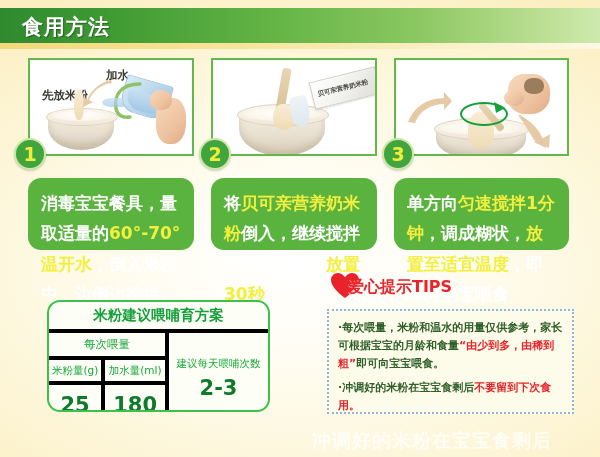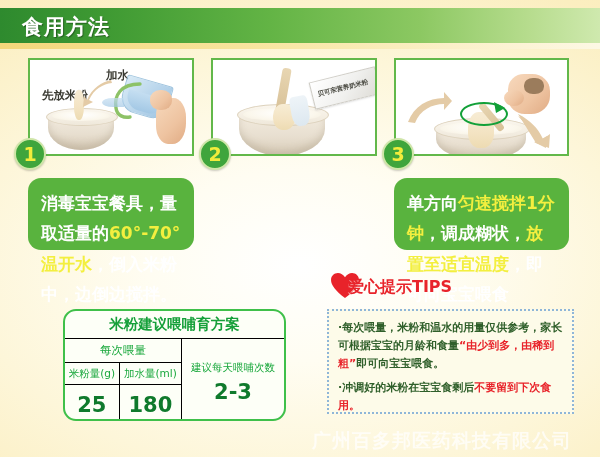--- a/index.html
+++ b/index.html
@@ -119,29 +119,29 @@
     color:#ffffff;font-size:17px;line-height:1.78;
     padding:10px 13px 8px 13px;font-weight:bold;
   }
   .g1{left:28px;top:178px;width:166px;height:72px;}
   .g2{left:211px;top:178px;width:166px;height:72px;}
   .g3{left:394px;top:178px;width:175px;height:72px;}
   .hl{color:#f3ef3f;}
 
   
   .tbl-wrap{
-    position:absolute;left:47px;top:309px;width:223px;height:112px;
+    position:absolute;left:47px;top:300px;width:223px;height:112px;
     border:2px solid #3fc04a;border-radius:13px;background:#fdfff7;
-    box-sizing:border-box;overflow:hidden;margin-left:16px;
+    box-sizing:border-box;overflow:hidden;
   }
   .tbl{
     width:100%;height:100%;border-collapse:collapse;
     color:#16a03a;text-align:center;
   }
-  .tbl td{border:1px solid #000000;padding:0;}
+  .tbl td{border:4px solid #000000;padding:0;}
   .tbl .no-t{border-top:none;}
   .tbl .no-l{border-left:none;}
   .tbl .no-r{border-right:none;}
   .tbl .no-b{border-bottom:none;}
   .t-title{font-size:14.5px;font-weight:bold;height:27px;color:#16a03a;}
   .t-sub{font-size:11.5px;height:23px;color:#19a83c;}
   .t-hd{font-size:10.5px;height:21px;color:#19a83c;}
   .t-val{font-size:21px;font-weight:bold;height:39px;color:#0f7a2c;}
   .t-val-span{font-size:21px;font-weight:bold;color:#0f7a2c;}
 
@@ -252,20 +252,23 @@
   </div>
 
   <div class="badge b1">1</div>
   <div class="badge b2">2</div>
   <div class="badge b3">3</div>
 
   <div class="gbox g1">
     <span>消毒宝宝餐具，量取适量的</span><span class="hl">60°-70°温开水</span><span>，倒入米粉中，边倒边搅拌。</span>
   </div>
 
+  <div class="gbox g2">
+    <span>将</span><span class="hl">贝可亲营养奶米粉</span><span>倒入，继续搅拌至均匀，然后</span><span class="hl">放置30秒</span><span>。</span>
+  </div>
 
   <div class="gbox g3">
     <span>单方向</span><span class="hl">匀速搅拌1分钟</span><span>，调成糊状，</span><span class="hl">放置至适宜温度</span><span>，即可向宝宝喂食</span>
   </div>
 
   <div class="tbl-wrap">
     <table class="tbl">
       <tbody>
           <tr>
         <td class="t-title no-t no-l no-r" colspan="3">米粉建议喂哺育方案</td>
@@ -298,15 +301,15 @@
 
   <div class="tips-box">
     <div class="tips-line">
       <span>·每次喂量，米粉和温水的用量仅供参考，家长可根据宝宝的月龄和食量</span><span class="rd">“由少到多，由稀到粗”</span><span>即可向宝宝喂食。</span>
     </div>
     <div class="tips-line">
       <span>·冲调好的米粉在宝宝食剩后</span><span class="rd">不要留到下次食用。</span>
     </div>
   </div>
 
-  <div class="wm">广州百多邦医药科技有限公司</div>
+  <div class="wm">冲调好的米粉在宝宝食剩后</div>
 
 </div>
 
 </body></html>

